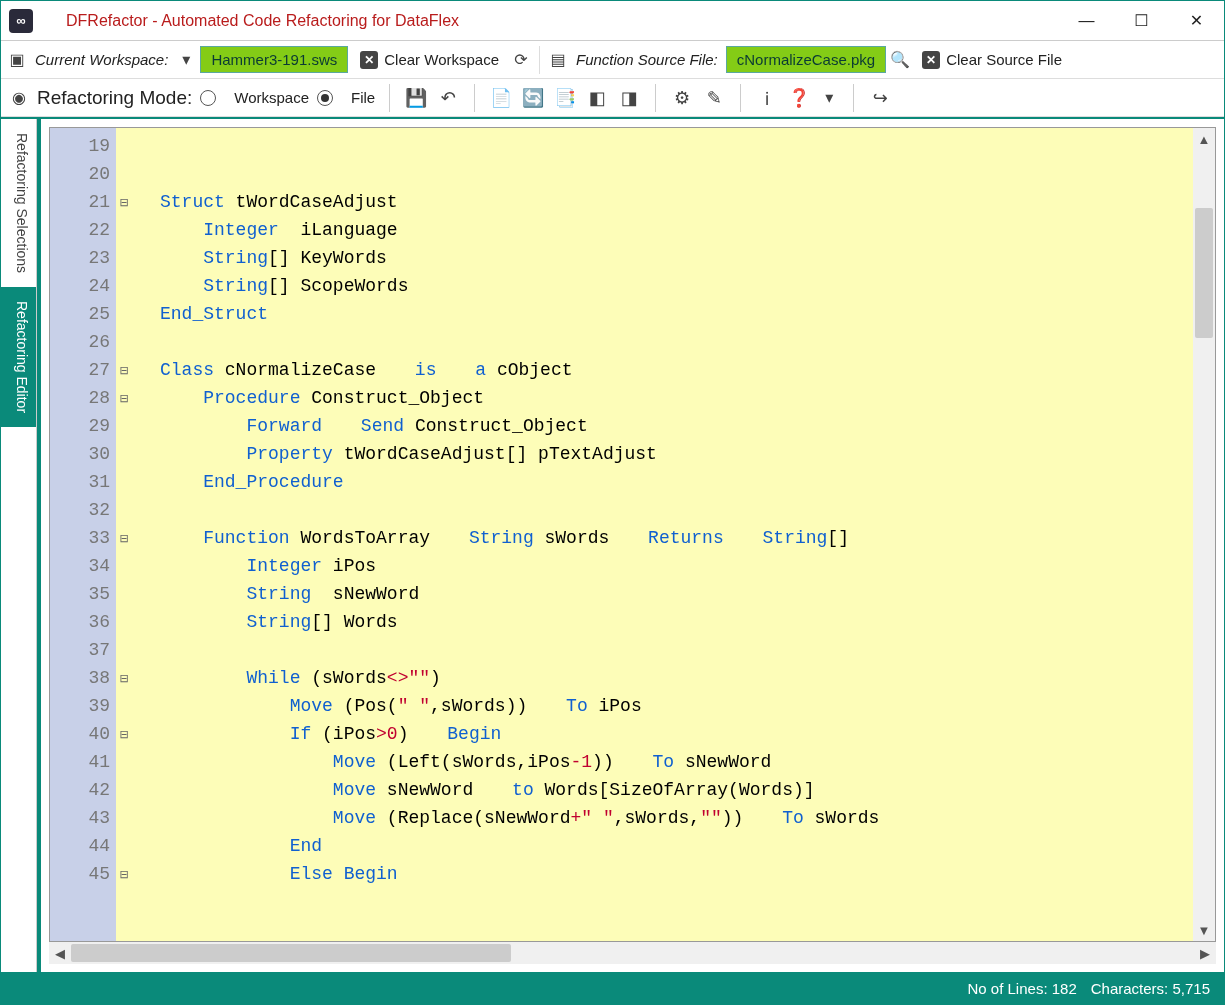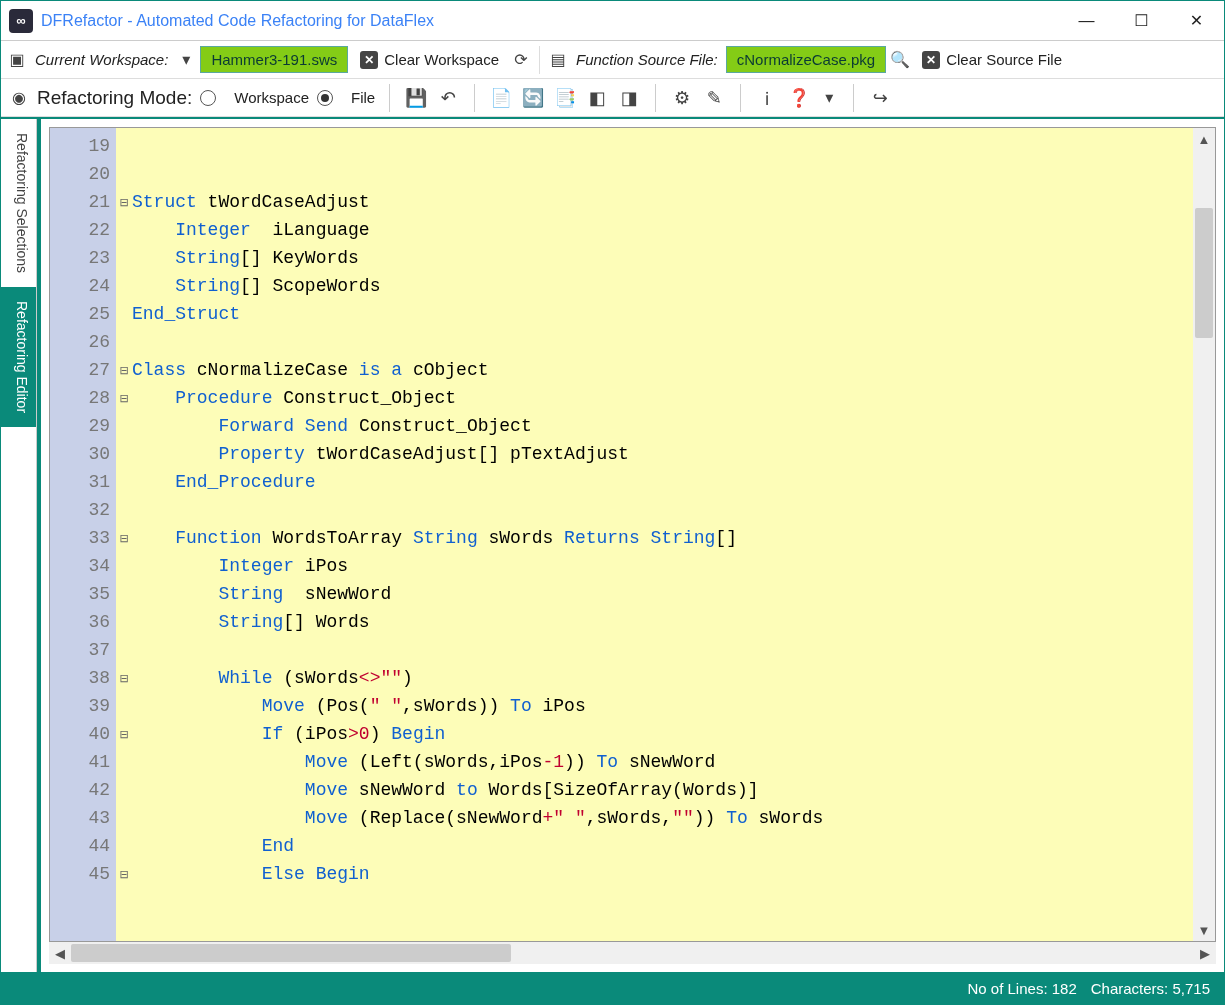--- a/index.html
+++ b/index.html
@@ -26,22 +26,23 @@
   background: #2a2a3a;
   border-radius: 4px;
   color: #fff;
   font-size: 13px;
   font-weight: bold;
   display: flex; align-items: center; justify-content: center;
   margin-right: 8px;
 }
 .titlebar .title {
   font-size: 16px;
-  color: #3b82f6;
+  color: #b91c1c;
   flex: 1;
+  margin-left: 25px;
 }
 .winbtns { display: flex; }
 .winbtn {
   width: 55px; height: 40px;
   display: flex; align-items: center; justify-content: center;
   font-size: 16px; color: #222;
 }
 
 .toolbar1 {
   height: 38px;
@@ -190,21 +191,21 @@
   flex: 1;
   font-family: "Consolas", "Courier New", monospace;
   font-size: 18px;
   padding-top: 4px;
   white-space: pre;
   overflow: hidden;
 }
 .cl {
   height: 28px; line-height: 28px;
 }
-.kw { color: #1060d0; }
+.kw { color: #1060d0; margin-left: 28px; }
 .op { color: #c00030; }
 .num { color: #c00030; }
 .str { color: #c00030; }
 .txt { color: #000; }
 
 .vscroll {
   width: 22px;
   background: #f0f0f0;
   position: relative;
 }

